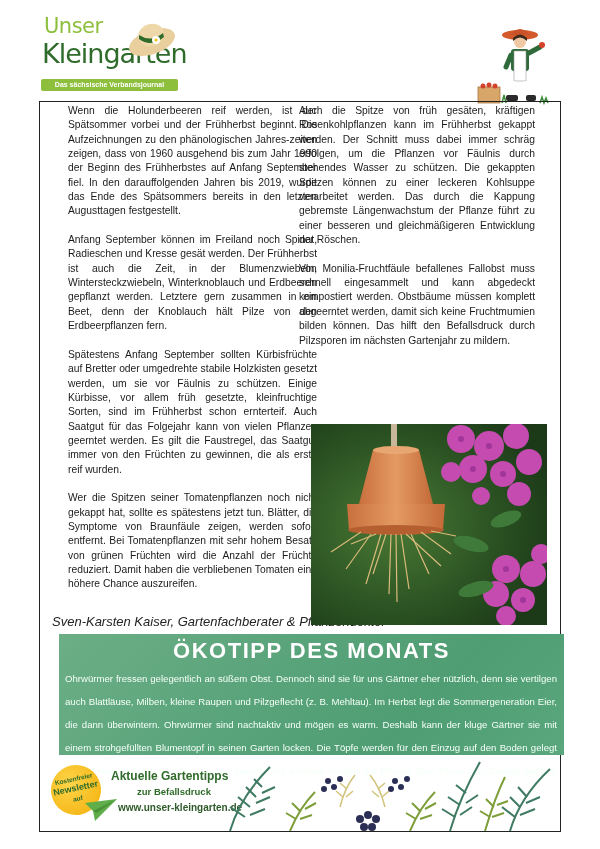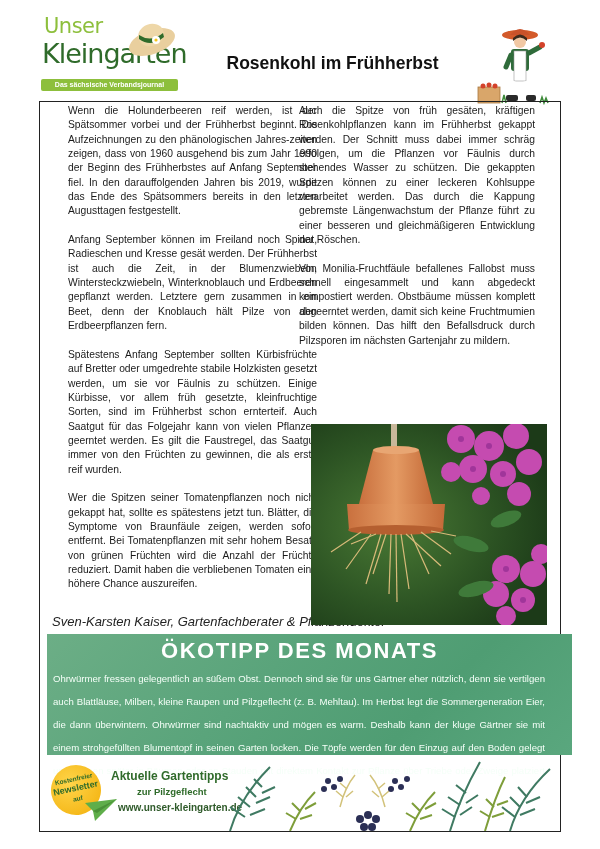--- a/index.html
+++ b/index.html
@@ -20,21 +20,21 @@
   .frame { position: absolute; left: 39px; top: 101px; width: 522px; height: 731px; border: 1.5px solid #222; box-sizing: border-box; }
   .col { position: absolute; font-size: 10.3px; line-height: 14.35px; text-align: justify; color: #1a1a1a; }
   .col p { margin: 0 0 14.35px 0; }
   .col-left { left: 68px; top: 104px; width: 249px; }
   .col-right { left: 299px; top: 104px; width: 236px; }
   .author { position: absolute; left: 52px; top: 614px; font-size: 13px; font-style: italic; color: #222; }
 
   .photo { position: absolute; left: 311px; top: 424px; width: 236px; height: 201px; overflow: hidden; background: #2d4a22; }
 
   
-  .eco { position: absolute; left: 47px; top: 634px; width: 505px; height: 121px; background: linear-gradient(135deg, #6cae86 0%, #5aa47b 40%, #4f9d73 70%, #5aa77e 100%); padding-left: 20px; }
+  .eco { position: absolute; left: 59px; top: 634px; width: 505px; height: 121px; background: linear-gradient(135deg, #6cae86 0%, #5aa47b 40%, #4f9d73 70%, #5aa77e 100%); }
   .eco-title { position: absolute; left: 0; top: 4px; width: 505px; text-align: center; color: #ffffff; font-size: 22px; font-weight: bold; letter-spacing: 1.5px; }
   .eco-text { position: absolute; left: 6px; top: 33px; width: 492px; color: #f5fff8; font-size: 9.6px; line-height: 23px; text-align: justify; }
 
   
   .newsletter-badge { position: absolute; left: 51px; top: 765px; width: 50px; height: 50px; border-radius: 50%; background: radial-gradient(circle at 40% 35%, #ffd54a 0%, #f5b819 75%, #e8a80e 100%); transform: rotate(-12deg); text-align: center; color: #2f6b2a; }
   .newsletter-badge .l1 { position: absolute; left: 0; top: 10px; width: 50px; font-size: 6.5px; font-weight: bold; }
   .newsletter-badge .l2 { position: absolute; left: 0; top: 18px; width: 50px; font-size: 9px; font-weight: bold; }
   .newsletter-badge .l3 { position: absolute; left: 0; top: 30px; width: 50px; font-size: 6.5px; font-weight: bold; }
   .plane { position: absolute; left: 85px; top: 799px; }
   .footer-title { position: absolute; left: 111px; top: 769px; font-size: 12px; font-weight: bold; color: #2f6b2a; }
@@ -52,21 +52,20 @@
     <ellipse cx="26" cy="24" rx="24" ry="12" fill="#e9cf9e" transform="rotate(-20 26 24)"></ellipse>
     <ellipse cx="25" cy="17" rx="13" ry="11" fill="#eed7a8" transform="rotate(-20 25 17)"></ellipse>
     <path d="M13 21 Q25 30 38 19 L37 15 Q25 25 13 17 Z" fill="#2f6b2a"></path>
     <circle cx="30" cy="22" r="4" fill="#fff"></circle>
     <circle cx="30" cy="22" r="1.6" fill="#f5c518"></circle>
   </svg>
   <div class="subtitle-bar">Das sächsische Verbandsjournal</div>
 </div>
 
 <div class="headline">
-  <div>Rosenkohl im Frühherbst</div>
 </div>
 
 <svg class="gardener" viewBox="0 0 90 82">
   <ellipse cx="50" cy="10" rx="18" ry="5" fill="#d35a2a"></ellipse>
   <path d="M40 10 Q50 -2 60 10 Z" fill="#c9522a"></path>
   <circle cx="50" cy="17" r="6" fill="#f1c8a4"></circle>
   <path d="M43 16 Q50 9 57 16 L57 13 Q50 6 43 13 Z" fill="#3b2a1d"></path>
   <rect x="41" y="24" width="18" height="22" rx="3" fill="#2f6b3a"></rect>
   <rect x="44" y="26" width="12" height="30" fill="#ffffff" stroke="#999" stroke-width="0.6"></rect>
   <path d="M59 28 L70 22" stroke="#2f6b3a" stroke-width="5" stroke-linecap="round"></path>
@@ -173,21 +172,21 @@
 <div class="newsletter-badge">
   <div class="l1">Kostenfreier</div>
   <div class="l2">Newsletter</div>
   <div class="l3">auf</div>
 </div>
 <svg class="plane" width="32" height="22" viewBox="0 0 32 22">
   <path d="M0 4 L32 0 L10 22 L8 12 Z" fill="#5fae4a"></path>
   <path d="M8 12 L32 0 L12 14 Z" fill="#4a9138"></path>
 </svg>
 <div class="footer-title">Aktuelle Gartentipps</div>
-<div class="footer-sub">zur Pilzgeflecht</div>
+<div class="footer-sub">zur Befallsdruck</div>
 <div class="footer-url">www.unser-kleingarten.de</div>
 
 <svg class="ferns" viewBox="0 0 340 74">
   <g stroke="#3f7a62" stroke-width="2" fill="none">
     <path d="M10 74 Q20 40 50 10"></path>
       <path d="M25 60 L10 50 M30 50 L18 40 M36 40 L26 30 M42 30 L34 22 M30 58 L45 52 M36 46 L50 40 M42 36 L55 30"></path>
     <path d="M290 74 Q300 40 330 12"></path>
       <path d="M295 60 L282 50 M300 50 L290 40 M307 40 L298 30 M300 58 L315 52 M306 46 L320 40"></path>
     <path d="M230 74 Q240 40 260 5"></path>
       <path d="M235 60 L222 52 M240 48 L228 40 M246 36 L236 28 M240 58 L252 50 M246 46 L258 38"></path>

